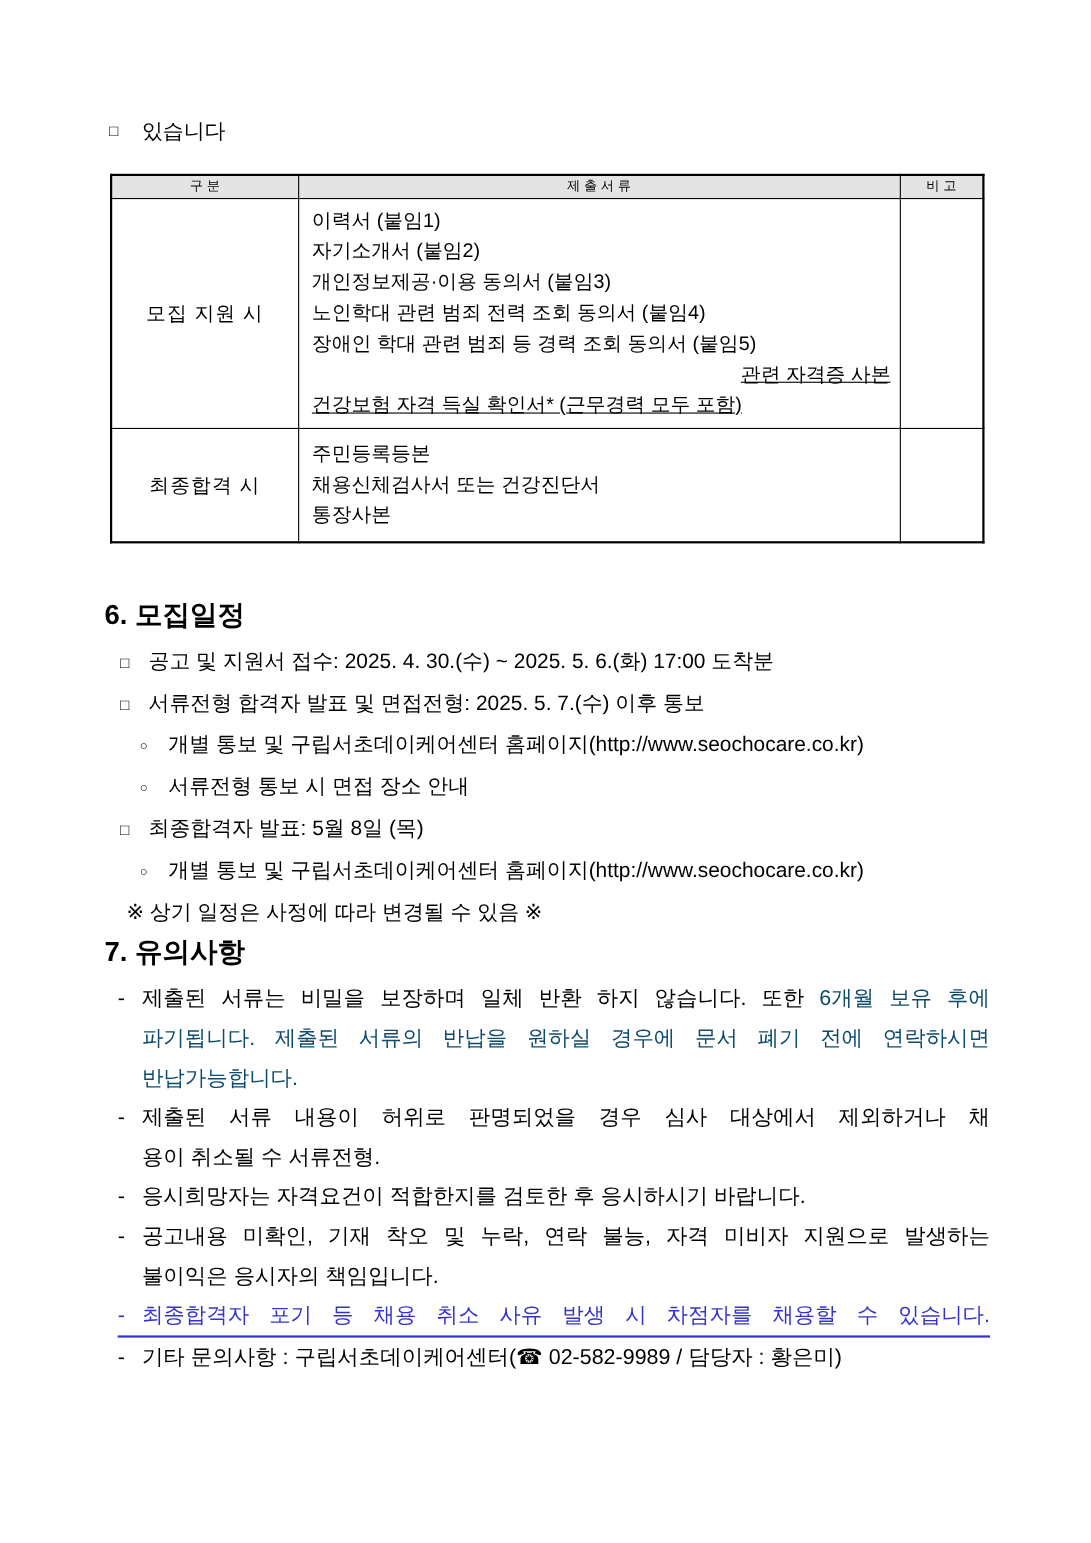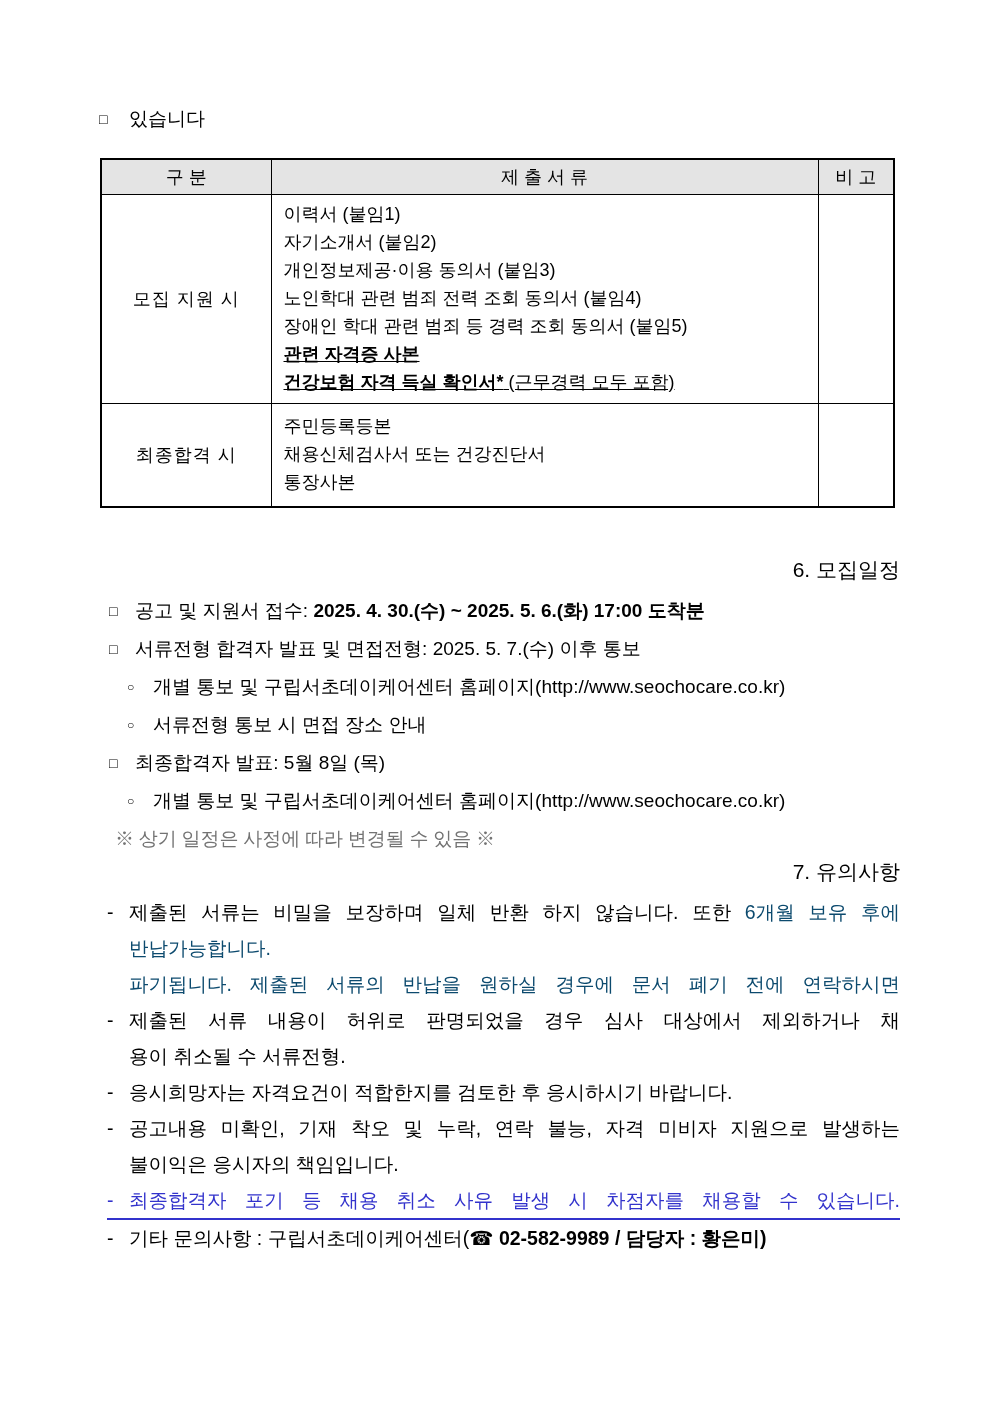--- a/index.html
+++ b/index.html
@@ -26,48 +26,48 @@
     width:793px;
     margin-top:26px;
     margin-left:5px;
     table-layout:fixed;
     border:2px solid #000;
   }
   table.docs th, table.docs td { border:1px solid #000; }
   table.docs th {
     background:#e4e4e4;
     font-weight:normal;
-    font-size:18px;
-    height:35px;
+    font-size:12px;
+    height:21px;
     text-align:center;
   }
   .col-cat  { width:170px; }
   .col-docs { width:547px; }
   .col-note { width:76px; }
   td.cat-cell { text-align:center; vertical-align:middle; font-size:18px; letter-spacing:1px; }
   td.docs-cell { padding:5px 8px 7px 12px; font-size:18px; vertical-align:middle; }
   td.docs-cell.r2 { padding-top:8px; padding-bottom:10px; }
   .doc-line { line-height:28px; white-space:nowrap; }
-  .bold { font-weight:bold; }
+  .bold { font-weight:normal;text-align:right; }
   .u { text-decoration:underline; }
 
   
-  .sec-heading { font-size:21px; font-weight:normal;text-align:right; }
+  .sec-heading { font-size:25px; font-weight:bold; }
   .sec6 { margin-top:48px; }
   .sec7 { }
 
   
   .sched { margin-top:8px; }
   .s-line { display:flex; font-size:19px; line-height:38px; }
   .s-line .mk { width:26px; flex:none; font-size:14px; }
   .s-line .mk.circle { font-size:12px; }
   .ind1 { padding-left:14px; }
   .ind2 { padding-left:32px; }
   .small-note { font-size:15.5px; line-height:36px; padding-left:20px; letter-spacing:0.2px; }
-  .warning { color:#737373; font-size:19px; line-height:38px; padding-left:20px;font-family:Liberation Serif, serif; }
+  .warning { color:#000000; font-size:19px; line-height:38px; padding-left:20px; }
 
   
   .notes { margin-top:8px; }
   .n-line { display:flex; font-size:19.5px; line-height:36px; }
   .n-line .dash { width:22px; flex:none; }
   .n-line .txt { flex:1; min-width:0; }
   .fill .txt { text-align:justify; text-align-last:justify; }
   .cont { padding-left:34px; }   
   .n-ind { padding-left:12px; }  
   .blue-b { color:#0c4a6e; font-weight:normal; }
@@ -161,26 +161,26 @@
     <div class="warning">※ 상기 일정은 사정에 따라 변경될 수 있음 ※</div>
   </div>
 
   <div class="sec-heading sec7">7. 유의사항</div>
   <div class="notes">
 
     <div class="n-line n-ind fill">
       <span class="dash">-</span>
       <span class="txt"><span>제출된 서류는 비밀을 보장하며 일체 반환 하지 않습니다. 또한 </span><span class="blue-b">6개월 보유 후에</span></span>
     </div>
+    <div class="n-line cont fill">
+      <span class="txt blue-b">파기됩니다. 제출된 서류의 반납을 원하실 경우에 문서 폐기 전에 연락하시면</span>
+    </div>
     <div class="n-line cont">
       <span class="txt blue-b">반납가능합니다.</span>
     </div>
-    <div class="n-line cont fill">
-      <span class="txt blue-b">파기됩니다. 제출된 서류의 반납을 원하실 경우에 문서 폐기 전에 연락하시면</span>
-    </div>
 
     <div class="n-line n-ind fill">
       <span class="dash">-</span>
       <span class="txt">제출된 서류 내용이 허위로 판명되었을 경우 심사 대상에서 제외하거나 채</span>
     </div>
     <div class="n-line cont">
       <span class="txt">용이 취소될 수 서류전형.</span>
     </div>
 
     <div class="n-line n-ind">

